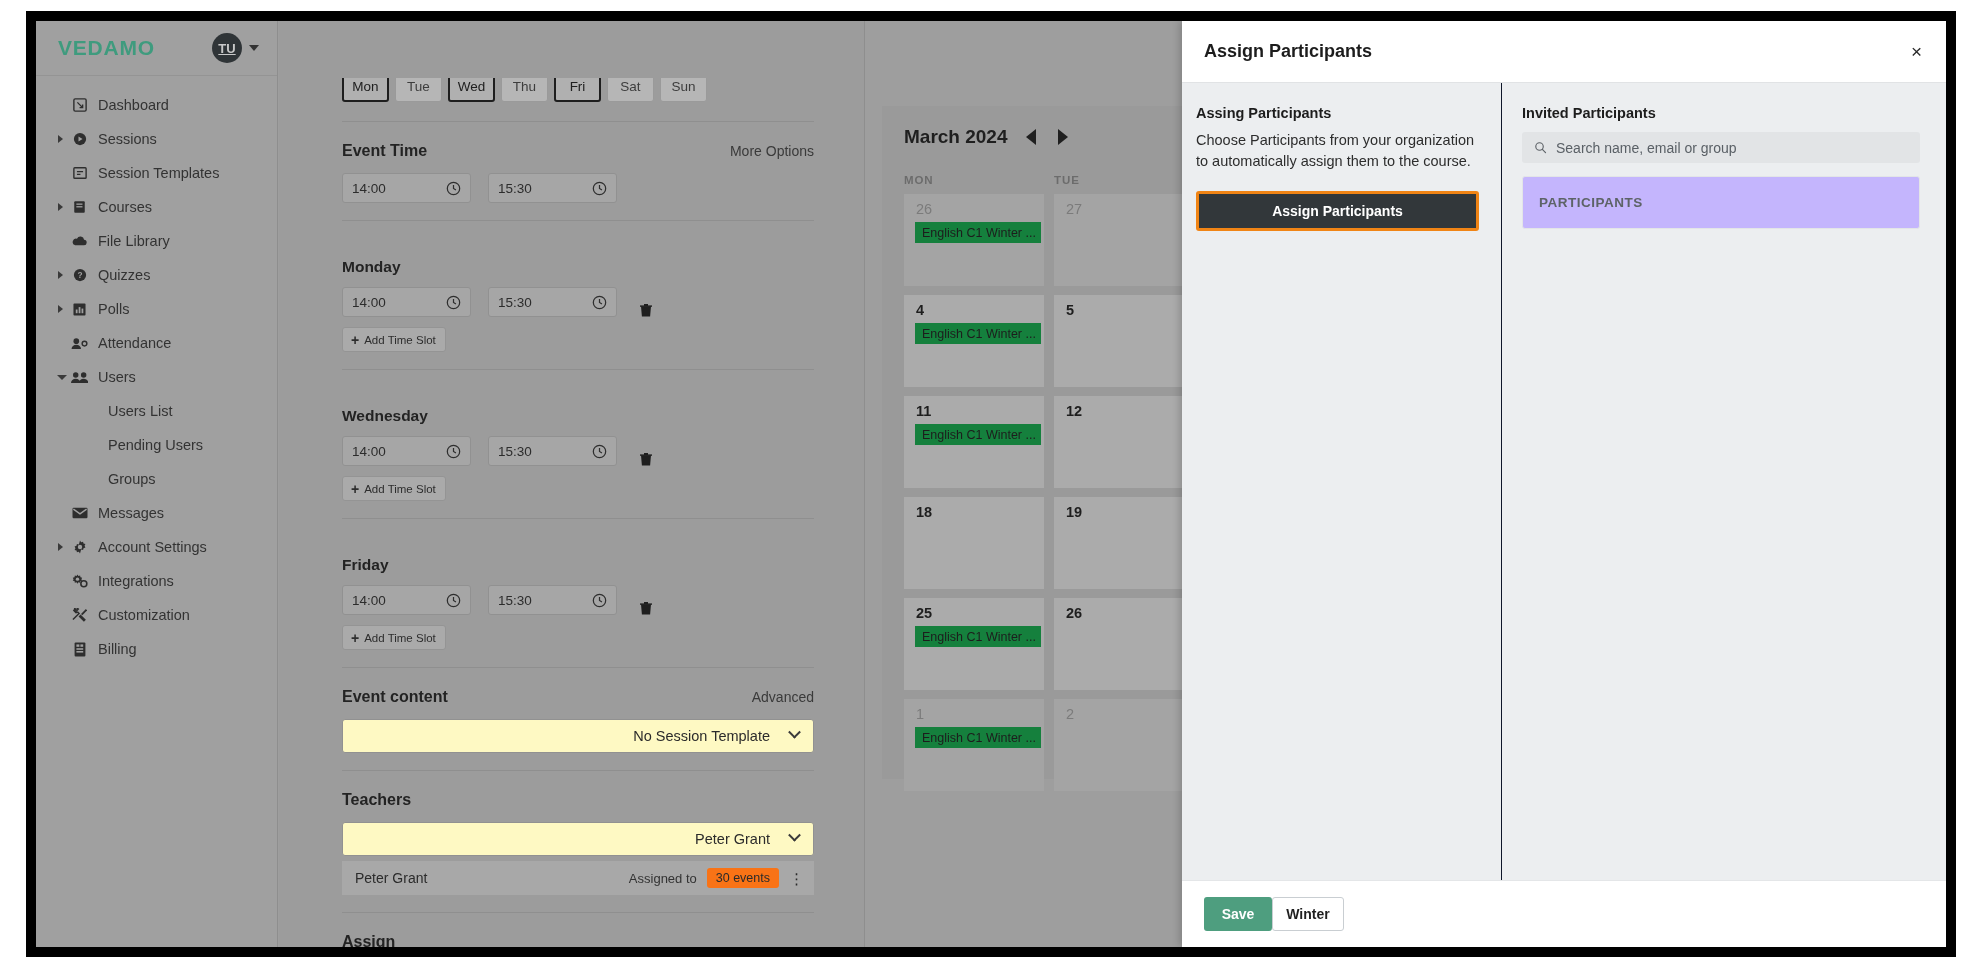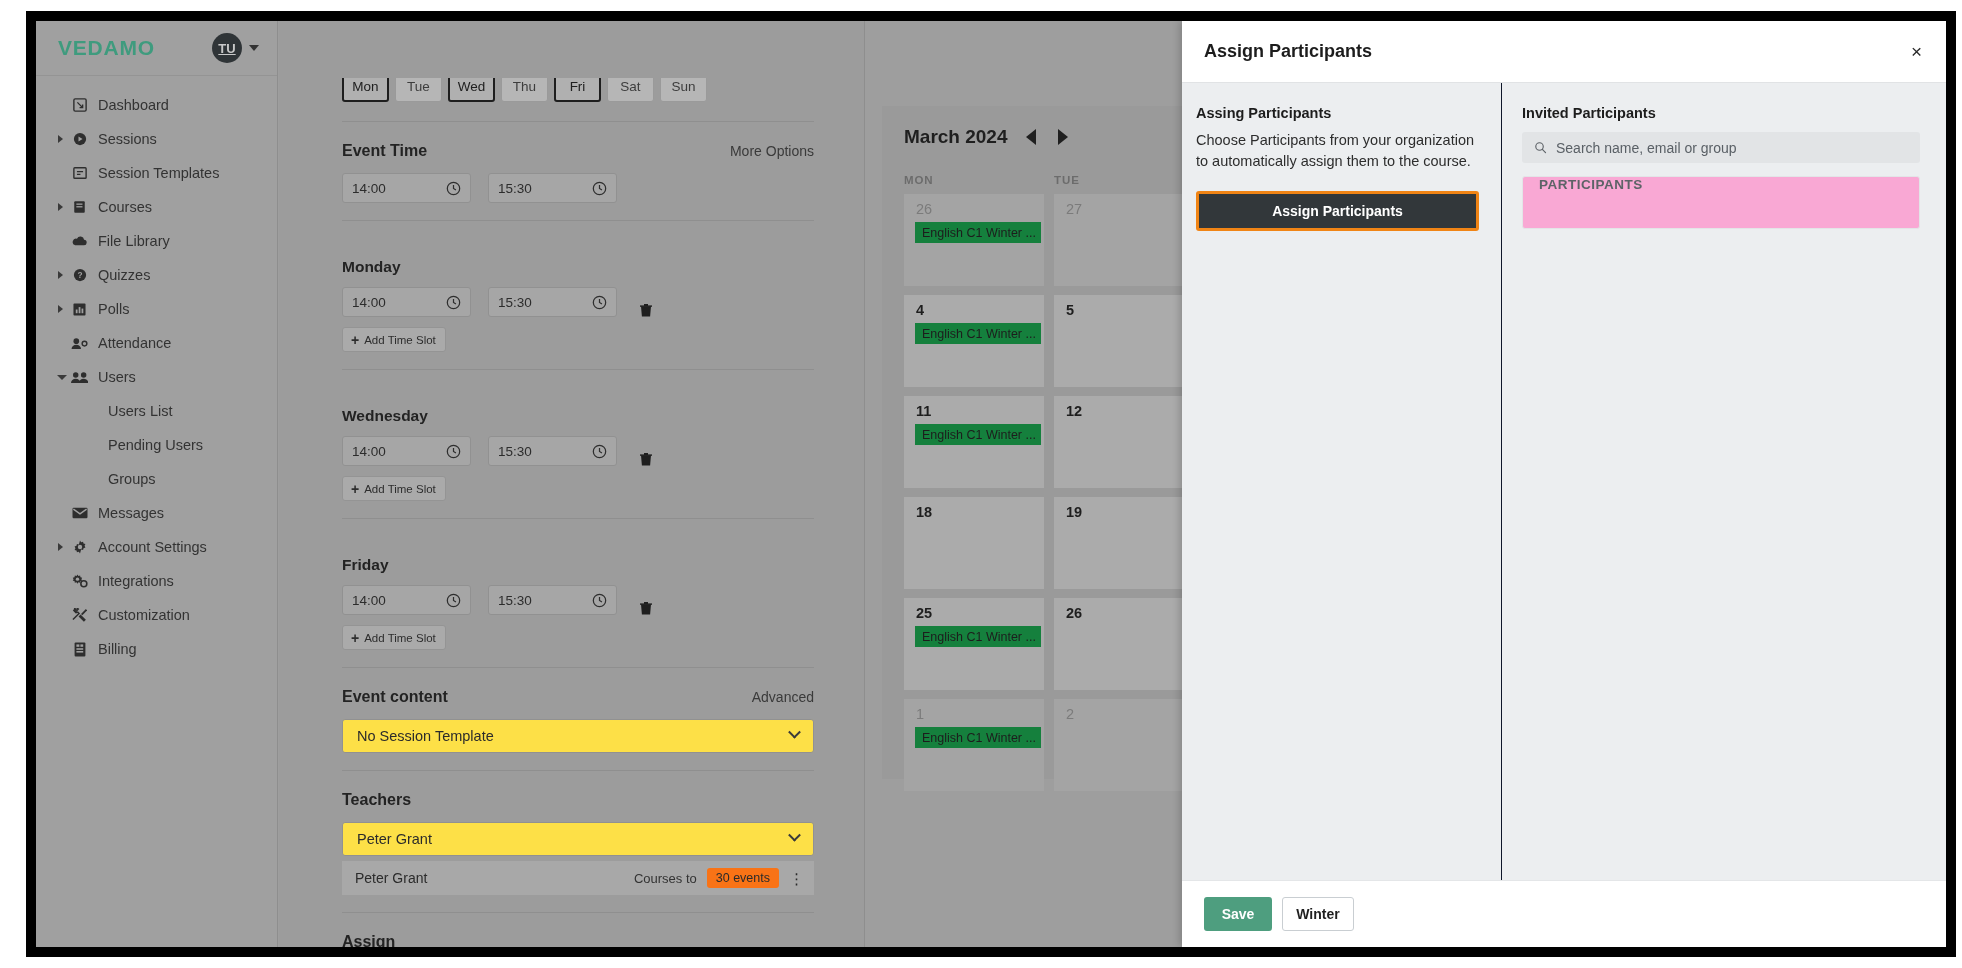--- a/index.html
+++ b/index.html
@@ -133,24 +133,24 @@
   .trash-ico { color: #1f1f1f; margin-left: 6px; display: flex; }
   .dayname { font-size: 15.5px; font-weight: bold; color: #232323; margin-bottom: 11px; margin-top: 17px; }
   .addslot {
     margin-top: 10px; height: 25px; width: 104px;
     background: #aaaaaa; border: 1px solid #949494; border-radius: 3px;
     display: flex; align-items: center; gap: 5px; padding: 0 8px;
     font-size: 11.5px; color: #2d2d2d;
   }
   .plus { font-size: 14px; line-height: 1; font-weight: bold; }
   .selectbox {
-    width: 100%; height: 34px; background: #fde047;
+    width: 100%; height: 34px; background: #fef9c3;
     border: 1px solid #919191; border-radius: 3px;
-    display: flex; align-items: center; justify-content: space-between;
-    padding: 0 14px; font-size: 14.5px; color: #2b2b2b;
+    display: flex; align-items: center; justify-content: flex-end;
+    padding: 0 14px; font-size: 14.5px; color: #2b2b2b; gap: 20px;
   }
   .chev {
     width: 9px; height: 9px; border-right: 2px solid #3a3a3a;
     border-bottom: 2px solid #3a3a3a; transform: rotate(45deg) translate(-3px,-3px);
   }
   .teacher-row {
     margin-top: 5px; height: 34px; background: #a8a8a8;
     display: flex; align-items: center; padding: 0 10px 0 13px;
     font-size: 14px; color: #2b2b2b; gap: 10px;
   }
@@ -237,28 +237,28 @@
   }
   .right-pane { flex: 1; padding: 22px 26px 0 20px; }
   .search-box {
     margin-top: 11px; height: 31px; background: #e2e4e6;
     border-radius: 3px; display: flex; align-items: center;
     padding: 0 12px; gap: 9px;
   }
   .search-ico { color: #5c6166; display: flex; }
   .search-ph { font-size: 14px; color: #5a6066; }
   .part-card {
-    margin-top: 13px; background: #f9a8d4; border: 1px solid #e3e5e7;
-    border-radius: 3px; height: 53px; display: flex; 
+    margin-top: 13px; background: #c4b5fd; border: 1px solid #e3e5e7;
+    border-radius: 3px; height: 53px; display: flex; align-items: center;
     padding-left: 16px;
   }
   .part-lbl { font-size: 13.5px; font-weight: bold; color: #5d6367; letter-spacing: 0.5px; }
   .modal-foot {
     height: 67px; background: #ffffff; border-top: 1px solid #e4e6e8;
-    display: flex; align-items: center; gap: 10px; padding-left: 22px;
+    display: flex; align-items: center; padding-left: 22px;
   }
   .btn-save {
     width: 68px; height: 34px; background: #4e9e7f; border-radius: 3px;
     color: #ffffff; font-size: 14px; font-weight: bold;
     display: flex; align-items: center; justify-content: center;
   }
   .btn-cancel {
     width: 72px; height: 34px; background: #ffffff; border: 1px solid #c9ced2;
     border-radius: 3px; color: #1f1f1f; font-size: 14px; font-weight: bold;
     display: flex; align-items: center; justify-content: center;
@@ -618,21 +618,21 @@
           <div class="sect">
             <div class="sect-head">
               <span class="sect-title">Teachers</span>
             </div>
             <div class="selectbox">
               <span>Peter Grant</span>
               <span class="chev"></span>
             </div>
             <div class="teacher-row">
               <span class="grow">Peter Grant</span>
-              <span class="assigned-lbl">Courses to</span>
+              <span class="assigned-lbl">Assigned to</span>
               <span class="evt-chip">30 events</span>
               <span class="kebab">⋮</span>
             </div>
           </div>
           <div class="sep"></div>
 
           <div class="sect">
             <div class="sect-head">
               <span class="sect-title">Assign</span>
             </div>

